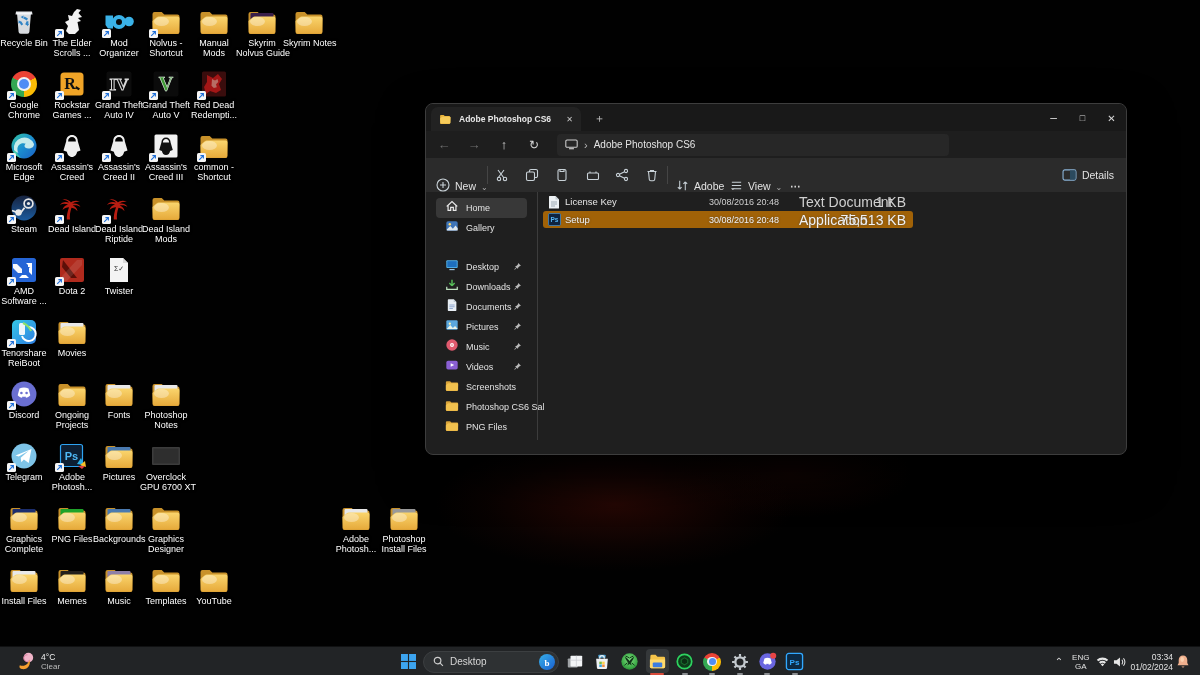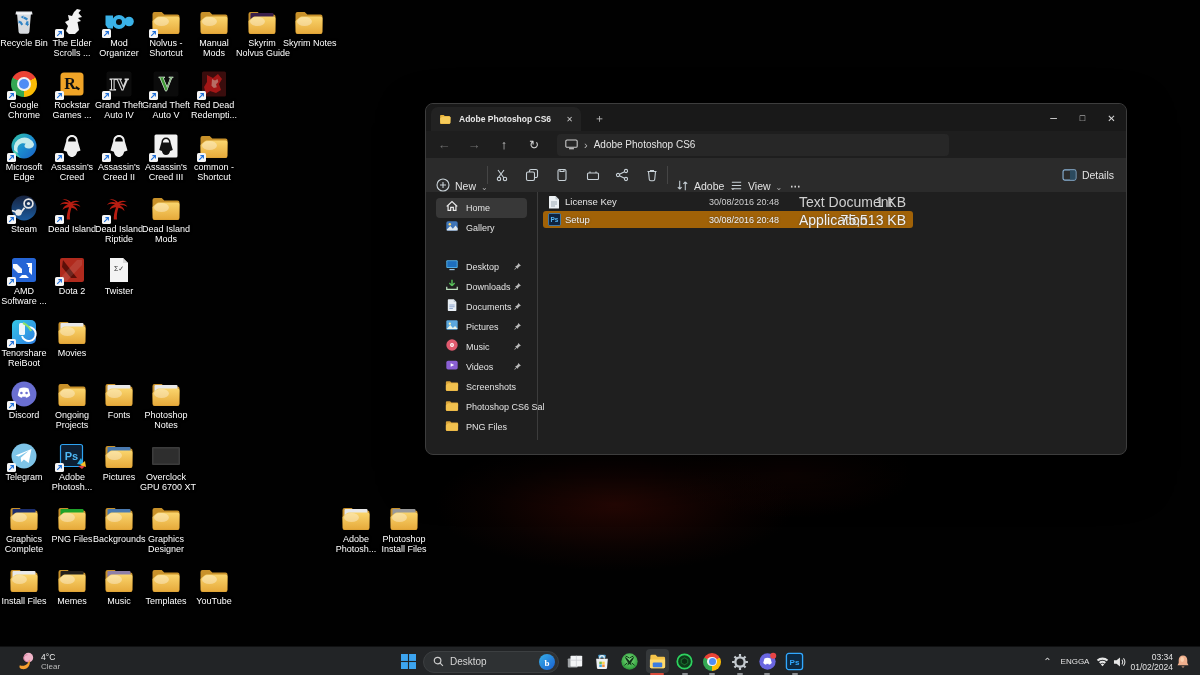--- a/index.html
+++ b/index.html
@@ -71,21 +71,21 @@
 .spill{width:136px;height:22px;background:#2e3133;border:1px solid #3c3f41;border-radius:11px;display:flex;align-items:center;padding:0 3px 0 9px;gap:6px;margin-right:2px}
 .sptxt{font-size:10px;color:#d6d6d6;flex:1}
 .bing{line-height:0}
 .tbi{position:relative;width:27.5px;height:29px;display:flex;align-items:center;justify-content:center}
 .tbi.active::before{content:"";position:absolute;left:2px;top:2px;right:2px;bottom:3px;background:#35383a;border-radius:4px}
 .tbi svg{position:relative}
 .ul{position:absolute;bottom:1px;left:50%;margin-left:-3px;width:6px;height:2px;border-radius:1px;background:#8a8d90}
 .ul.red{margin-left:-7px;width:14px;background:#d84a3a}
 .tray{position:absolute;right:0;top:0;height:29px;display:flex;align-items:center}
 .chv{font-size:10px;color:#dadada;margin-right:9px}
-.lang{display:flex;flex-direction:row;align-items:center;margin-right:7px}
+.lang{display:flex;flex-direction:column;align-items:center;margin-right:7px}
 .lang span{font-size:8px;line-height:9px;color:#e2e2e2}
 .tic{margin-right:4px;line-height:0}
 .clock{display:flex;flex-direction:column;align-items:flex-end;margin-right:3px}
 .clock span{font-size:8.5px;line-height:10px;color:#e2e2e2}
 .bell{margin-right:10px;line-height:0}
 </style></head><body>
 <svg id="defs">
     <defs>
       <linearGradient id="fg" x1="0" y1="0" x2="0" y2="1">
         <stop offset="0" stop-color="#fad56d"></stop>

